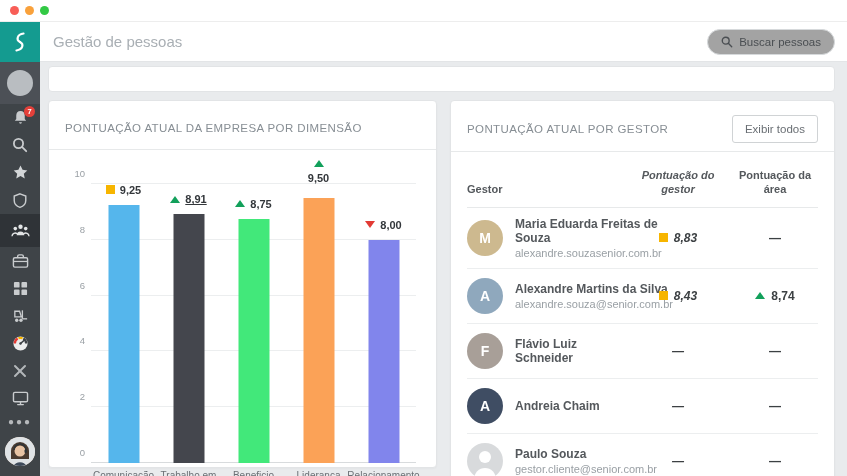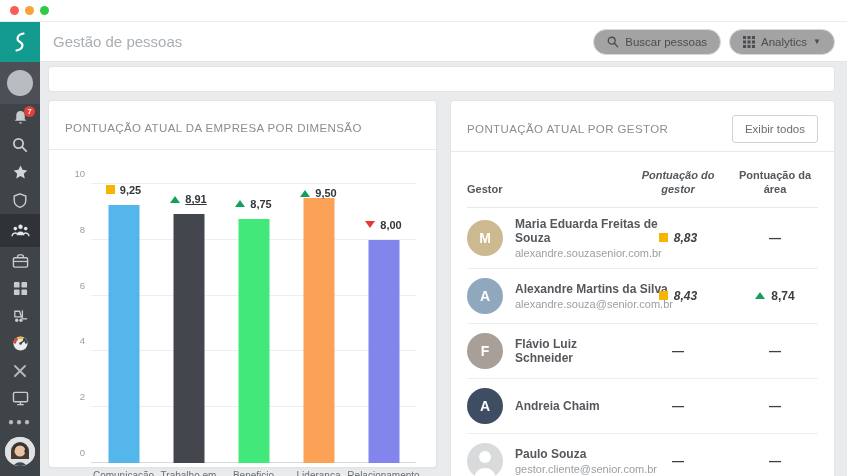--- a/index.html
+++ b/index.html
@@ -121,37 +121,20 @@
       </svg>
     </div>
     <div class="app-title">Gestão de pessoas</div>
     <div class="header-actions">
       <button class="pill-btn">
         <svg width="12" height="12" viewBox="0 0 14 14">
           <circle cx="5.5" cy="5.5" r="4" fill="none" stroke="#4a4e52" stroke-width="1.6"></circle>
           <line x1="8.8" y1="8.8" x2="12.5" y2="12.5" stroke="#4a4e52" stroke-width="1.6" stroke-linecap="round"></line>
         </svg>
         <span>Buscar pessoas</span>
-      </button>
-      <button class="pill-btn">
-        <svg width="12" height="12" viewBox="0 0 14 14">
-          <g fill="#4a4e52">
-            <rect x="0" y="0" width="3.6" height="3.6"></rect>
-              <rect x="5.2" y="0" width="3.6" height="3.6"></rect>
-              <rect x="10.4" y="0" width="3.6" height="3.6"></rect>
-            <rect x="0" y="5.2" width="3.6" height="3.6"></rect>
-              <rect x="5.2" y="5.2" width="3.6" height="3.6"></rect>
-              <rect x="10.4" y="5.2" width="3.6" height="3.6"></rect>
-            <rect x="0" y="10.4" width="3.6" height="3.6"></rect>
-              <rect x="5.2" y="10.4" width="3.6" height="3.6"></rect>
-              <rect x="10.4" y="10.4" width="3.6" height="3.6"></rect>
-          </g>
-        </svg>
-        <span>Analytics</span>
-        <span class="caret">▼</span>
       </button>
     </div>
   </div>
 
   <div class="sidebar">
     <div class="side-item avatar-tile">
       <div class="avatar-ph"></div>
     </div>
     <div class="side-item">
       <svg width="17" height="17" viewBox="0 0 18 18">
@@ -290,21 +273,21 @@
               <div class="bar-slot">
                 <div class="bar" style="height: 244.125px; background: rgb(66, 232, 122);"></div>
                 <div class="bar-label" style="bottom: 253.125px;">
                   <span class="mk" data-marker="up-green"></span>
                   <span>8,75</span>
                 </div>
                 <div class="x-label">Beneficio</div>
               </div>
               <div class="bar-slot">
                 <div class="bar" style="height: 265.05px; background: rgb(251, 162, 87);"></div>
-                <div class="bar-label" style="bottom: 264px;">
+                <div class="bar-label" style="bottom: 279px; flex-direction: column;">
                   <span class="mk" data-marker="up-green"></span>
                   <span>9,50</span>
                 </div>
                 <div class="x-label">Liderança</div>
               </div>
               <div class="bar-slot">
                 <div class="bar" style="height: 223.2px; background: rgb(129, 133, 236);"></div>
                 <div class="bar-label" style="bottom: 232.2px;">
                   <span class="mk" data-marker="down-red"></span>
                   <span>8,00</span>

